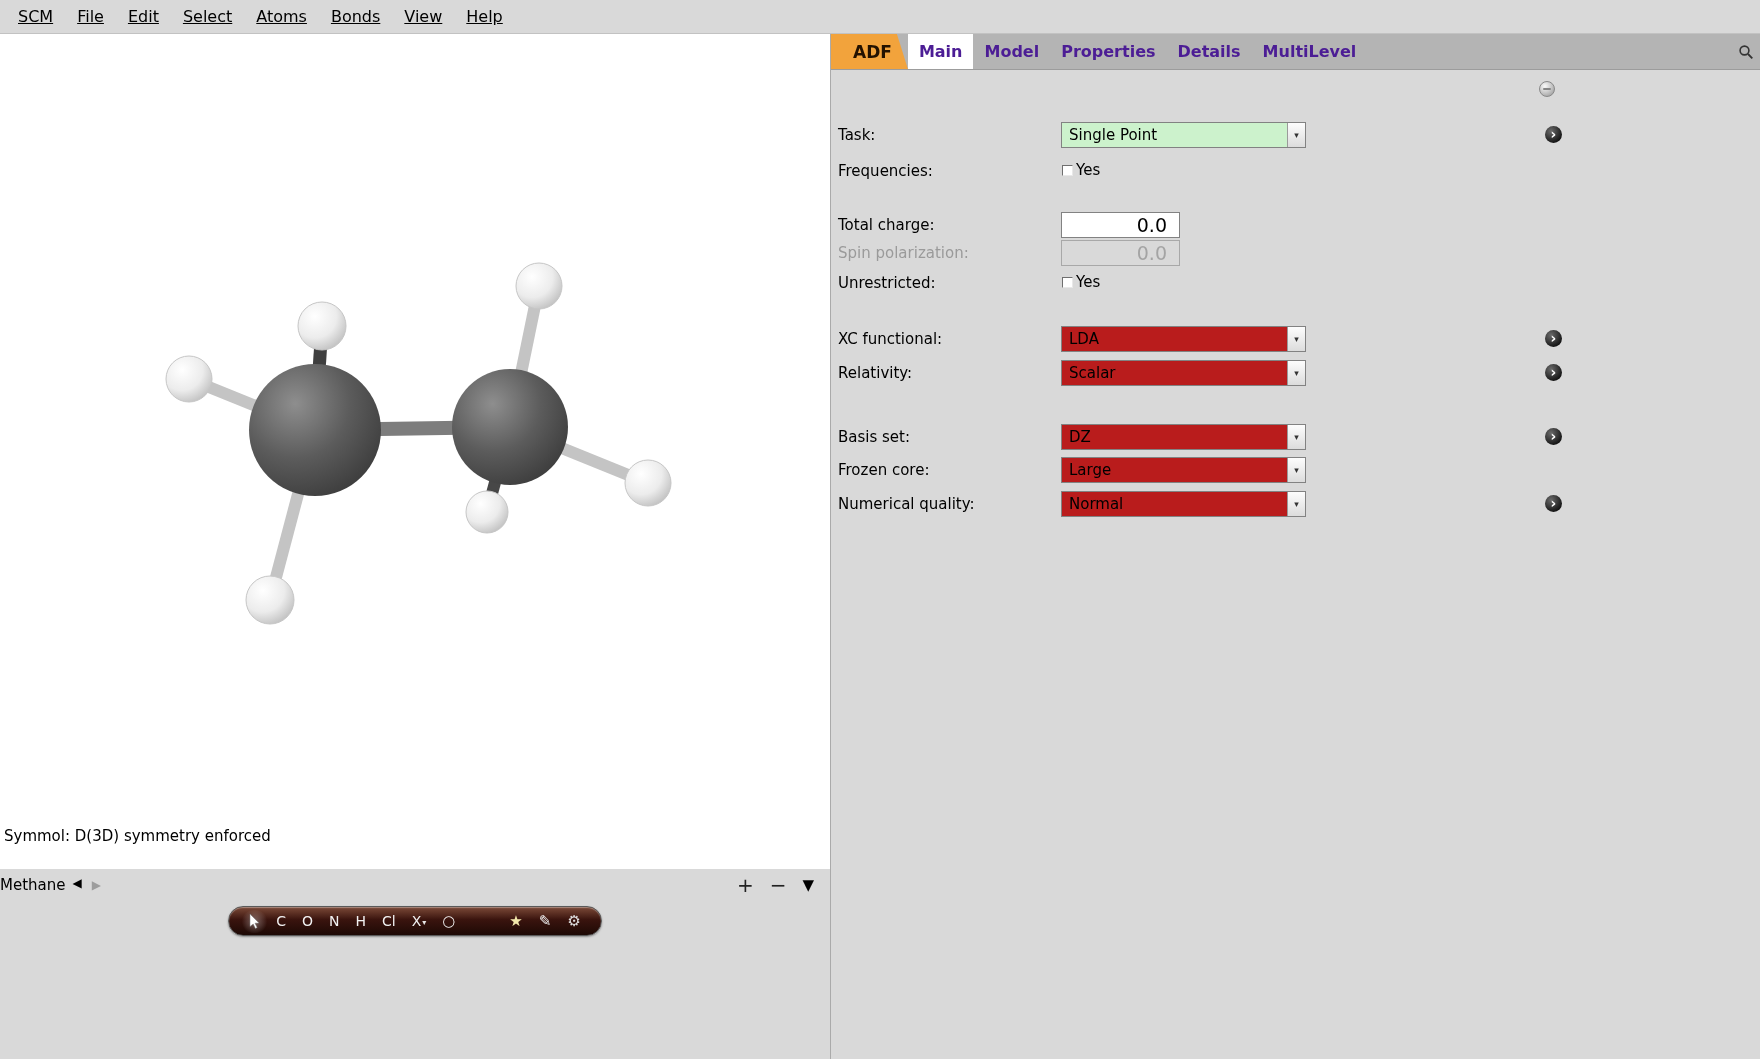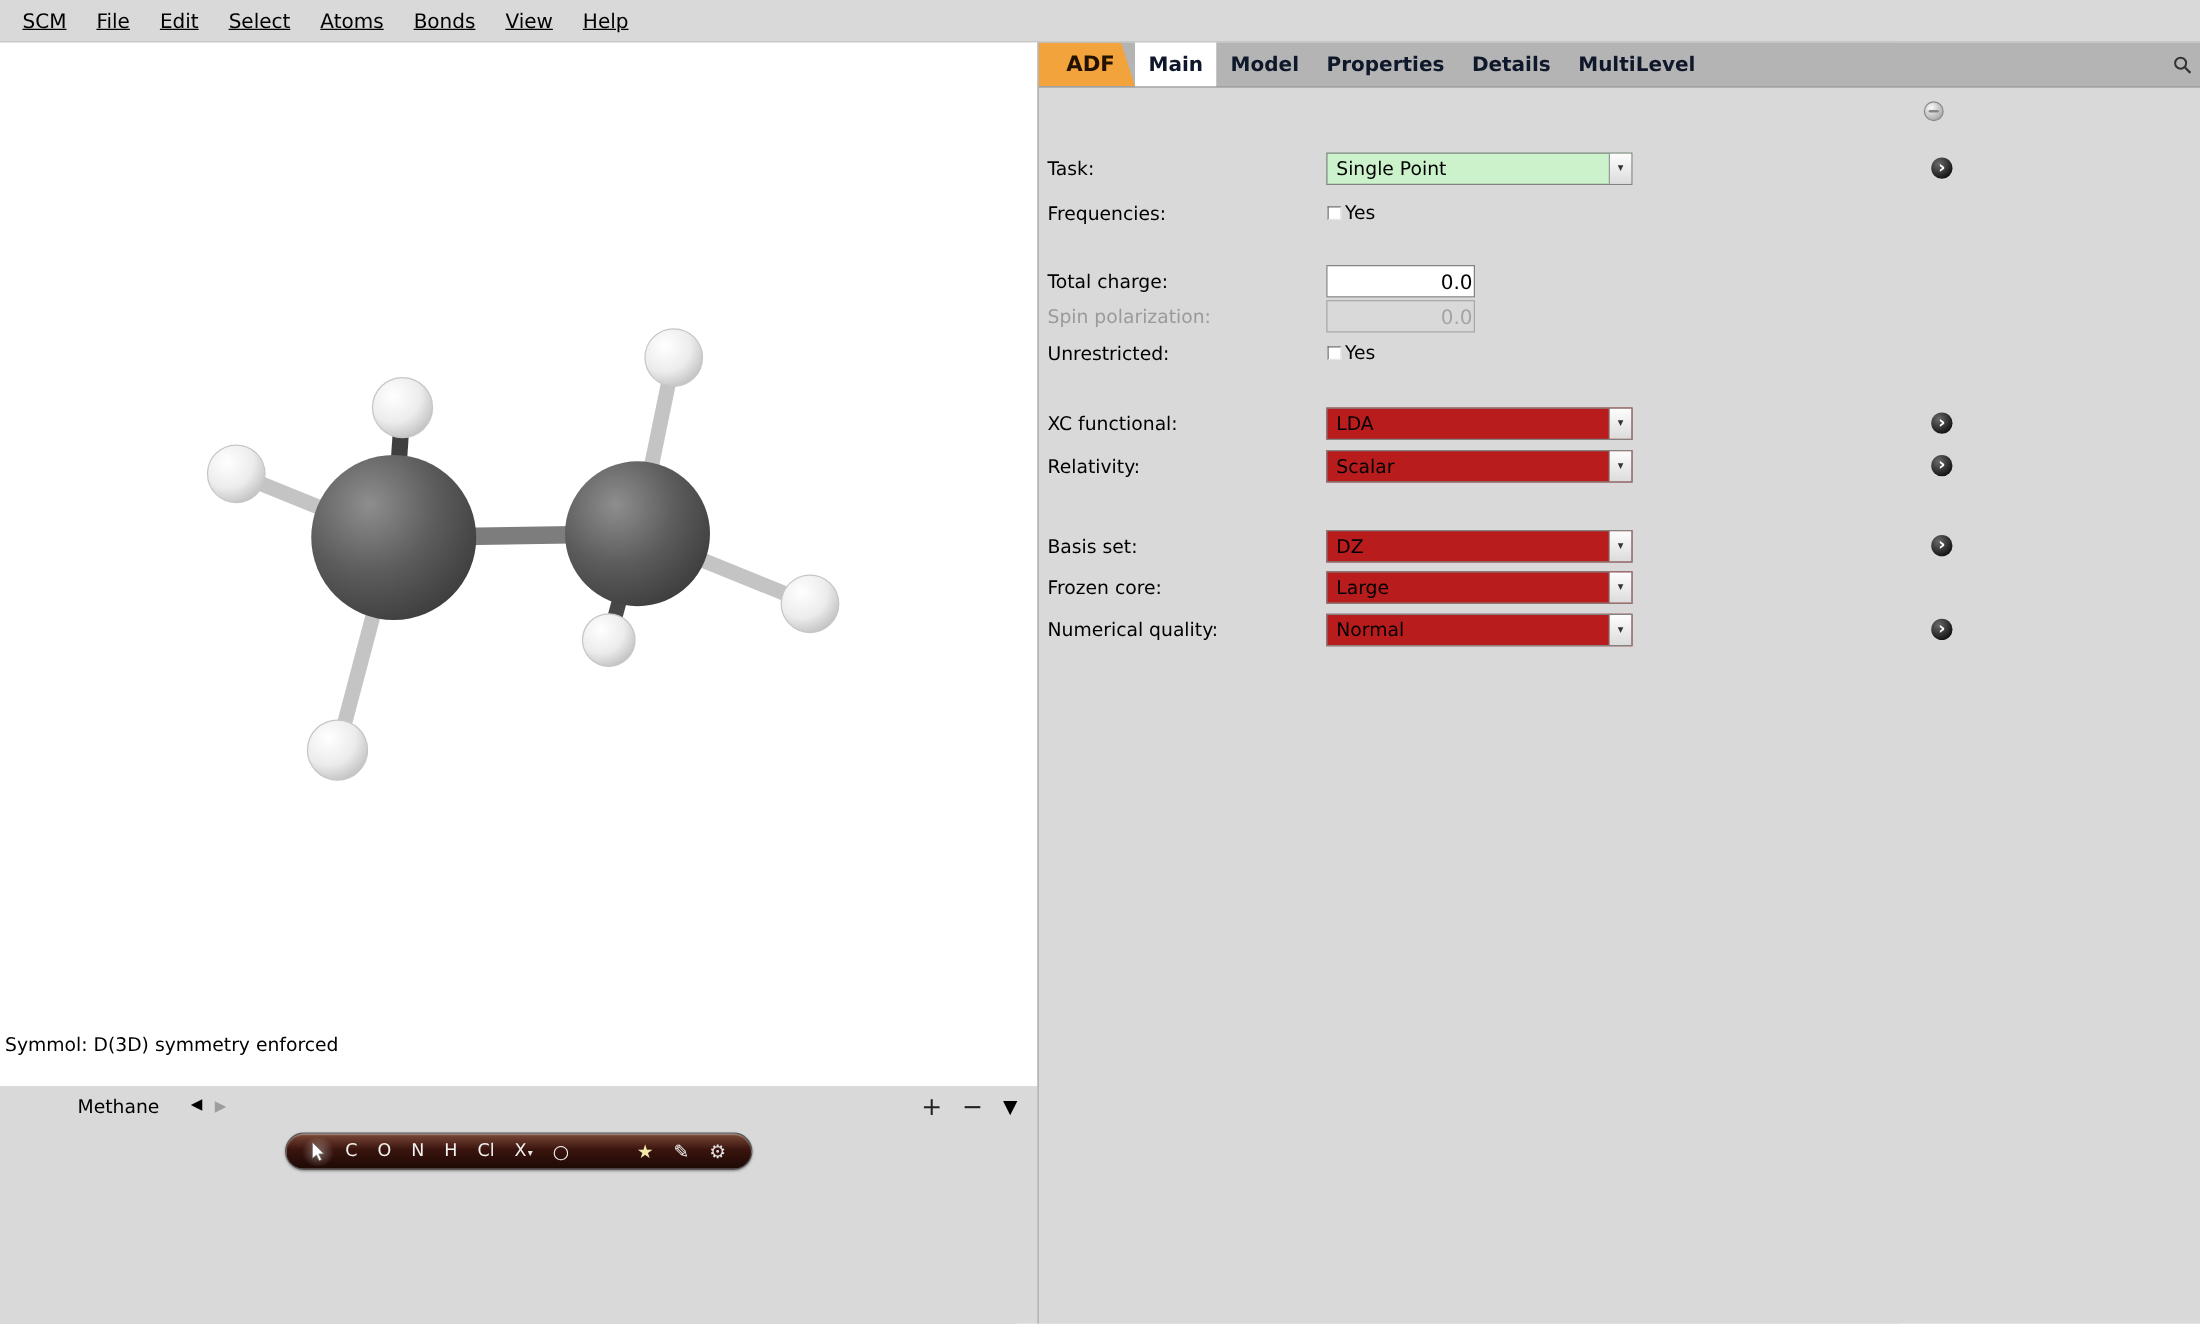--- a/index.html
+++ b/index.html
@@ -13,21 +13,21 @@
              display:flex; align-items:center; padding-left:6px; }
   .menu-item { font-size:16px; text-decoration:underline; padding:0 12px; cursor:default; }
 
   
   .viewer { position:absolute; top:34px; left:0; width:830px; height:835px; background:#ffffff; }
   .status { position:absolute; left:4px; top:793px; font-size:15px; }
 
   
   .molbar { position:absolute; top:869px; left:0; width:830px; height:32px;
             background:#d9d9d9; display:flex; align-items:center; font-size:15px; }
-  .prev { margin-left:62px; display:flex; gap:25px; cursor:default; }
+  .prev { display:flex; gap:7px; cursor:default; }
   .arrow-l { font-size:12px; }
   .cur-box { margin-left:14px; width:384px; height:24px; line-height:22px; text-align:center;
              border:1px solid #7a7a7a; background:#dcdcdc; }
   .arrow-r { margin-left:10px; color:#9d9d9d; font-size:12px; }
   .flex-sp { flex:1; }
   .plus,.minus { font-size:20px; margin-right:16px; color:#222; }
   .mol-dd { font-size:15px; margin-right:16px; }
 
   
   .toolstrip { position:absolute; top:901px; left:0; width:830px; height:46px;
@@ -46,21 +46,21 @@
   .pill-gap { width:38px; }
 
   
   .panel { position:absolute; top:34px; left:830px; width:930px; height:1025px;
            background:#d9d9d9; border-left:1px solid #aaaaaa; }
   .tabbar { position:absolute; top:0; left:0; width:930px; height:36px; background:#b4b4b4;
             border-bottom:1px solid #9c9c9c; display:flex; align-items:stretch; }
   .adf-badge { background:#f2a33c; color:#241200; font-weight:bold; font-size:17px;
                display:flex; align-items:center; padding:0 16px 0 22px;
                clip-path:polygon(0 0, calc(100% - 11px) 0, 100% 100%, 0 100%); }
-  .tab { display:flex; align-items:center; padding:0 11px; font-weight:bold; font-size:16px; color:#0f172a; cursor:default; }
+  .tab { display:flex; align-items:center; padding:0 11px; font-weight:bold; font-size:16px; color:#4c1d95; cursor:default; }
   .tab.active { background:#ffffff; }
   .search-wrap { display:flex; align-items:center; margin-right:7px; }
 
   .round-btn { position:absolute; top:47px; left:708px; width:16px; height:16px; border-radius:50%;
                background:radial-gradient(circle at 35% 30%, #fafafa, #b2b2b2 70%, #8f8f8f);
                border:1px solid #898989; }
   .round-btn::after { content:""; position:absolute; left:3px; top:6px; width:8px; height:2px;
                       background:#858585; border-radius:1px; }
 
   .frow { position:absolute; left:0; width:930px; height:26px; }
@@ -68,22 +68,22 @@
   .flabel.disabled { color:#9a9a9a; }
 
   .dropdown { position:absolute; left:230px; top:0; width:245px; height:26px;
               background:#b91c1c; border:1px solid #828282; display:flex; align-items:stretch; }
   .dropdown.green { background:#ccf2cc; }
   .dropdown .val { flex:1; font-size:15px; padding-left:7px; display:flex; align-items:center; }
   .ddbtn { width:18px; border-left:1px solid #9a9a9a; background:linear-gradient(#fdfdfd,#dcdcdc);
            display:flex; align-items:center; justify-content:center; font-size:9px; color:#333; }
 
   .tinput { position:absolute; left:230px; top:0; width:119px; height:26px;
-            border:1px solid #828282; background:#ffffff; font-size:16px; text-align:right;
-            padding-right:1px; font-family:inherit; }
+            border:1px solid #828282; background:#ffffff; font-size:19px; text-align:right;
+            padding-right:12px; font-family:inherit; }
   .tinput.disabled { background:#d9d9d9; color:#a4a4a4; border-color:#a8a8a8; }
 
   .cbwrap { position:absolute; left:231px; top:3px; display:flex; align-items:center; gap:3px; cursor:default; }
   .cb { width:11px; height:11px; background:#fff; border-style:solid; border-width:1px;
         border-color:#6f6f6f #e8e8e8 #e8e8e8 #6f6f6f; }
   .cbl { font-size:15px; }
 
   .morebtn { position:absolute; left:714px; top:4px; width:17px; height:17px; border-radius:50%;
              background:radial-gradient(circle at 35% 30%, #6a6a6a, #101010 78%);
              color:#fff; display:flex; align-items:center; justify-content:center; }

